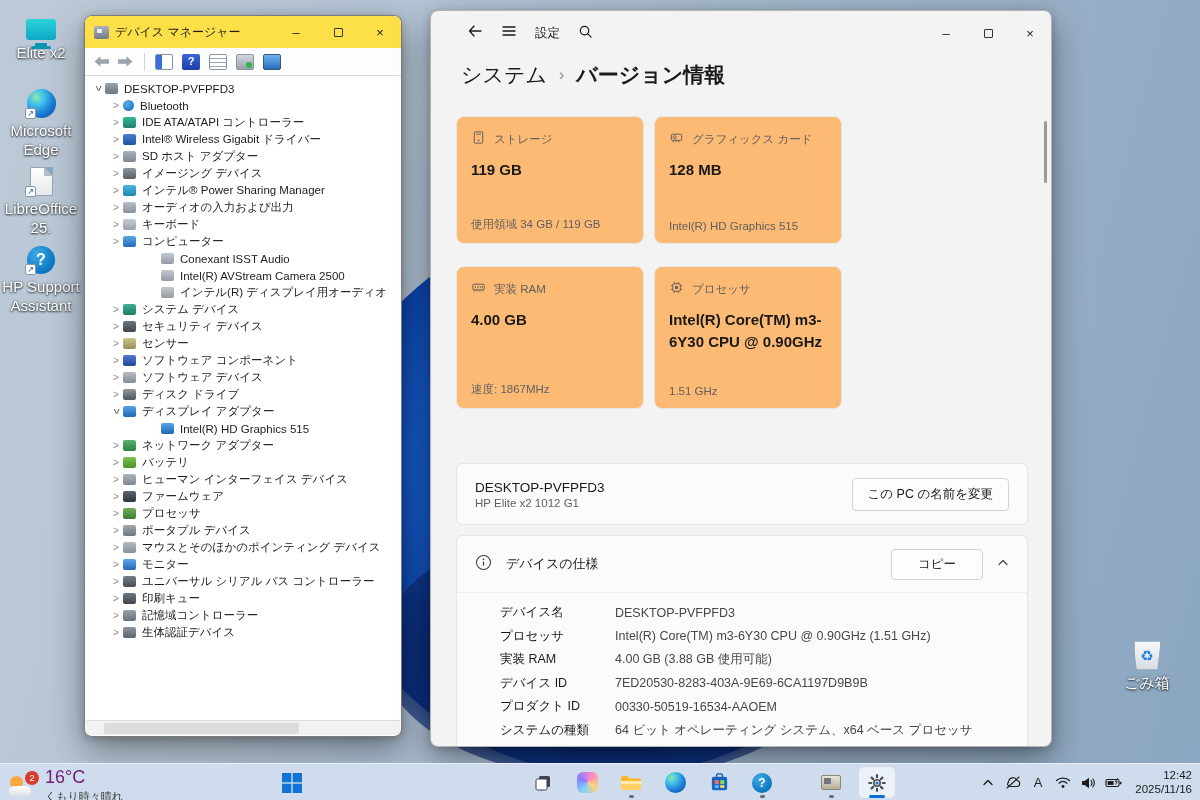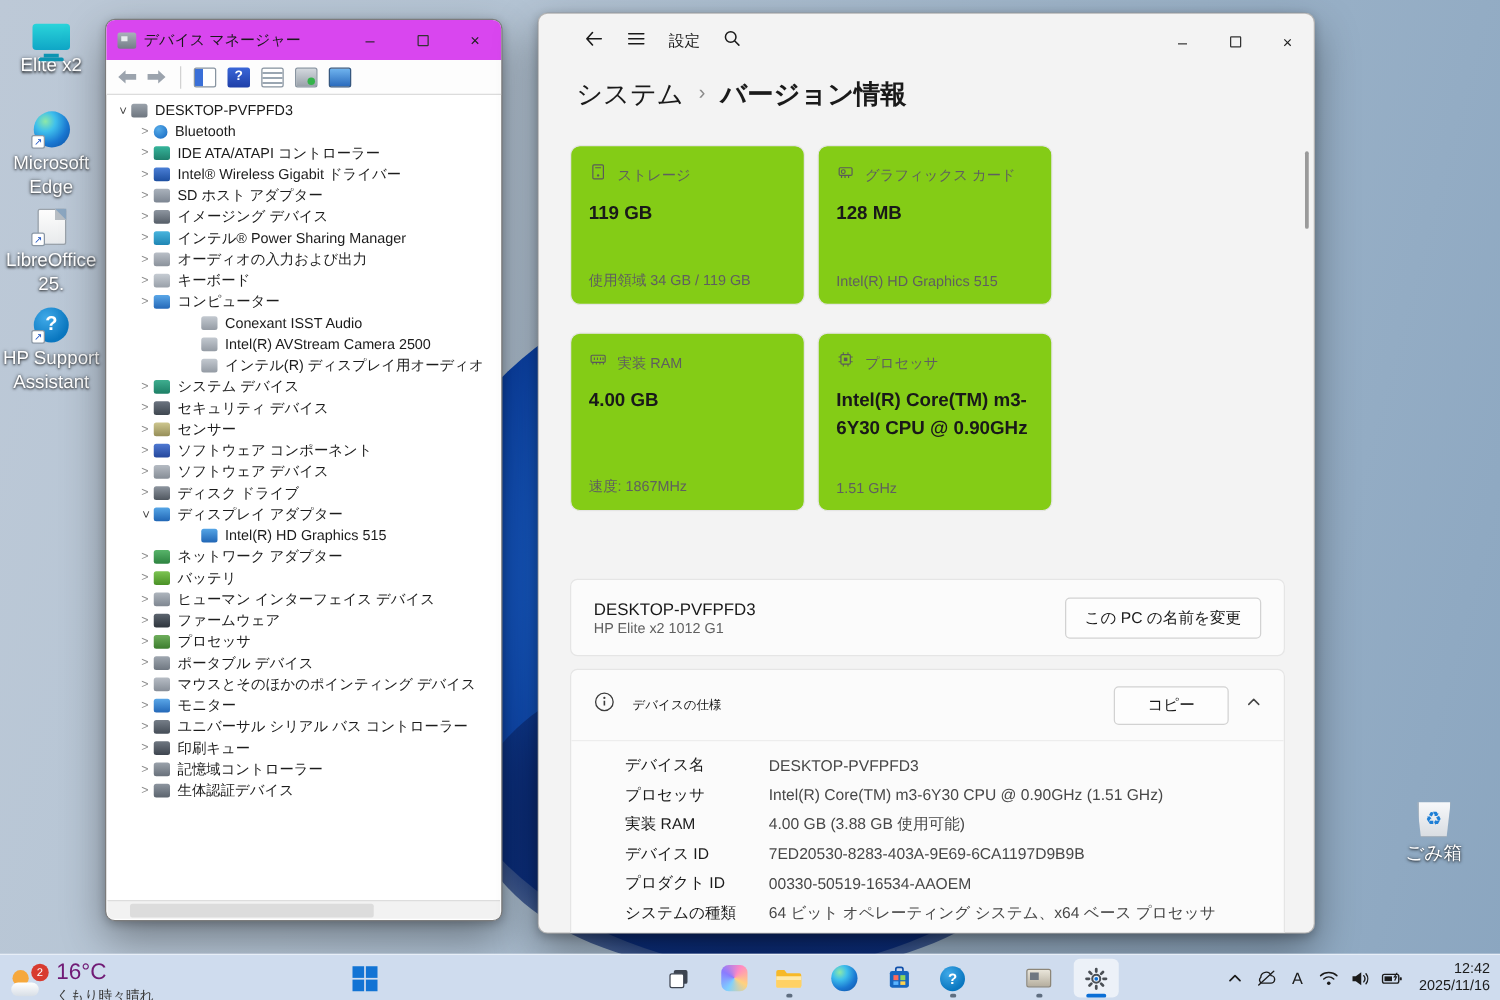--- a/index.html
+++ b/index.html
@@ -30,21 +30,21 @@
   .g-bin{width:27px;height:30px;position:relative;background:linear-gradient(#f8f9fb,#d9dde2);border:1px solid #aab2ba;clip-path:polygon(0 6%,100% 6%,88% 100%,12% 100%);
     color:#1e7fd6;font-size:15px;line-height:30px;text-align:center;}
 
   
   .win{position:absolute;border-radius:8px;box-shadow:0 14px 34px rgba(0,0,0,.38),0 2px 8px rgba(0,0,0,.22);overflow:hidden;}
   .wbtn{display:inline-flex;align-items:center;justify-content:center;width:42px;height:100%;font-size:13px;color:#222;cursor:pointer;}
   .wbtn .maxbox{width:9px;height:9px;border:1px solid #333;border-radius:1px;display:inline-block;}
 
   
   .dm{left:84px;top:15px;width:318px;height:722px;background:#fff;border:1px solid #7b7b7b;z-index:10;}
-  .dm-title{height:32px;display:flex;align-items:center;padding-left:9px;background:#d946ef;}
+  .dm-title{height:32px;display:flex;align-items:center;padding-left:9px;background:#fde047;}
   .dm-title .appico{width:15px;height:13px;background:linear-gradient(#a9b1ba,#747d87);border-radius:2px;margin-right:6px;position:relative;}
   .dm-title .appico:after{content:"";position:absolute;left:3px;top:3px;width:5px;height:4px;background:#e8ecef;}
   .dm-title .ttl{font-size:12px;color:#1a1a1a;flex:1;}
   .dm-menus{height:22px;display:flex;align-items:center;padding-left:4px;border-bottom:1px solid #f0f0f0;}
   .dm-menu{font-size:12px;color:#222;padding:2px 8px;cursor:pointer;}
   .dm-toolbar{height:28px;display:flex;align-items:center;padding-left:8px;background:#fdfdfd;border-bottom:1px solid #dcdcdc;gap:7px;}
   .nav-arrow{width:17px;height:13px;}
   .tb-sep{width:1px;height:18px;background:#d2d2d2;margin:0 3px;}
   .tbi{width:18px;height:16px;border-radius:2px;display:inline-block;cursor:pointer;}
   .tbi-console-tree{background:linear-gradient(90deg,#3a6fd8 38%,#fff 38%);border:1px solid #8894a0;}
@@ -94,33 +94,33 @@
 
   
   .st{left:430px;top:10px;width:622px;height:737px;background:#f3f3f3;border:1px solid rgba(60,60,60,.35);z-index:10;}
   .st-top{height:44px;display:flex;align-items:center;padding-left:36px;gap:18px;}
   .st-top .lbl{font-size:12.5px;color:#1a1a1a;}
   .st-winbtns{margin-left:auto;display:flex;height:100%;}
   .st-title{padding:6px 0 0 30px;font-size:21px;color:#1a1a1a;display:flex;align-items:center;gap:12px;}
   .st-title .sep{color:#8a8a8a;font-size:16px;}
   .st-title .cur{font-weight:bold;}
   .st-cards{position:absolute;left:25px;top:105px;display:grid;grid-template-columns:188px 188px;grid-template-rows:128px 143px;gap:22px 10px;}
-  .card{position:relative;background:#84cc16;border:1px solid #e5e5e5;border-radius:8px;padding:13px 14px;}
+  .card{position:relative;background:#fdba74;border:1px solid #e5e5e5;border-radius:8px;padding:13px 14px;}
   .card-head{display:flex;align-items:center;gap:8px;}
   .card-label{font-size:11.5px;color:#5f5f5f;}
   .card-value{margin-top:10px;font-size:15px;font-weight:bold;color:#191919;line-height:1.45;}
   .card-footer{position:absolute;left:14px;bottom:11px;font-size:11.5px;color:#5f5f5f;white-space:nowrap;}
   .panel{position:absolute;left:25px;width:572px;background:#fbfbfb;border:1px solid #e5e5e5;border-radius:6px;}
   .p-name{top:452px;height:62px;display:flex;align-items:center;padding:0 18px;}
   .p-name .nm{font-size:13.5px;color:#191919;}
   .p-name .md{font-size:11.5px;color:#5f5f5f;margin-top:2px;}
   .btn{background:#fdfdfd;border:1px solid #d2d2d2;border-radius:4px;font-size:12.5px;color:#191919;padding:7px 15px;cursor:pointer;font-family:inherit;}
   .p-spec{top:524px;height:214px;overflow:hidden;border-radius:6px 6px 0 0;}
   .spec-head{height:57px;display:flex;align-items:center;padding:0 18px;border-bottom:1px solid #ededed;gap:14px;}
-  .spec-head .t{font-size:10px;color:#191919;flex:1;}
+  .spec-head .t{font-size:13px;color:#191919;flex:1;}
   .spec-rows{padding:8px 0 0 0;}
   .sprow{display:flex;height:23.5px;align-items:center;font-size:12.5px;}
   .sprow .k{width:115px;margin-left:43px;color:#1a1a1a;}
   .sprow .v{color:#474747;}
   .st-scroll{position:absolute;right:4px;top:110px;width:3px;height:62px;border-radius:2px;background:#9a9a9a;}
 
   
   .taskbar{position:absolute;left:0;right:0;bottom:0;height:37px;background:#cfdcee;border-top:1px solid rgba(255,255,255,.5);z-index:50;}
   .weather{position:absolute;left:8px;top:3px;display:flex;align-items:center;gap:7px;cursor:pointer;}
   .wicon{position:relative;width:30px;height:26px;}

